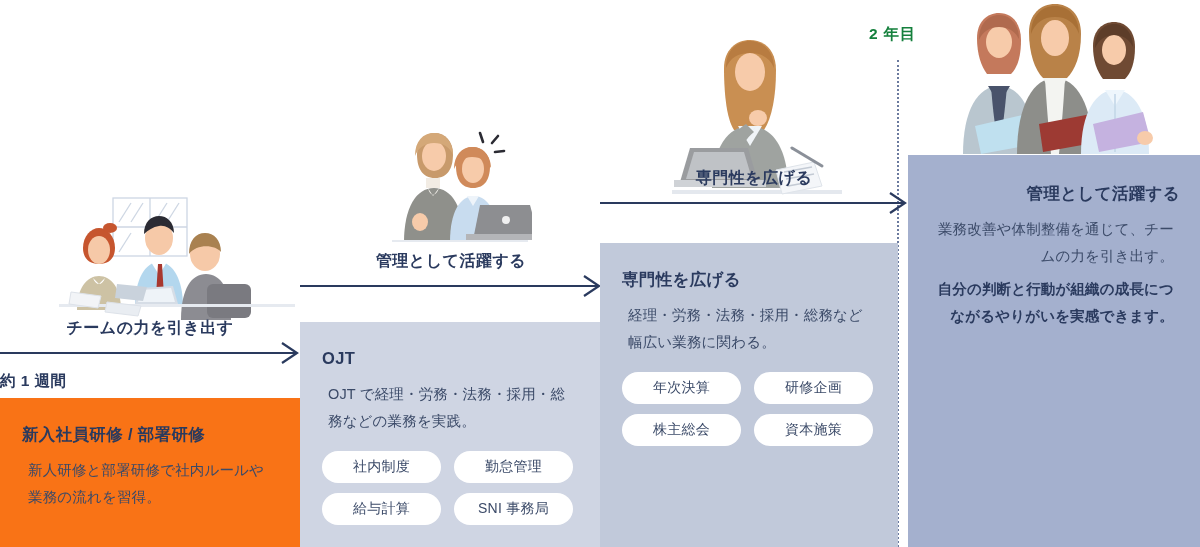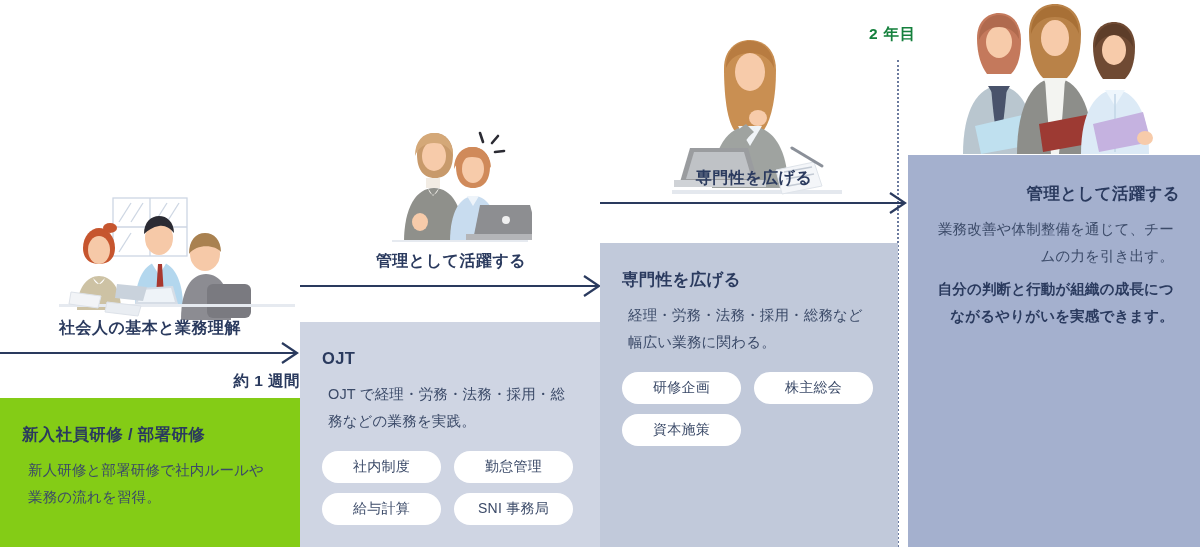--- a/index.html
+++ b/index.html
@@ -10,21 +10,21 @@
   #stage{
     position:relative;
     width:1200px;
     height:547px;
     overflow:hidden;
     background:#ffffff;
   }
 
   
   .panel{position:absolute;box-sizing:border-box;}
-  .panel-1{left:0px;  top:398px; width:300px; height:149px; background:#84cc16;}
+  .panel-1{left:0px;  top:398px; width:300px; height:149px; background:#f97316;}
   .panel-2{left:300px;top:322px; width:300px; height:225px; background:#cfd5e3;}
   .panel-3{left:600px;top:243px; width:298px; height:304px; background:#c1c9da;}
   .panel-4{left:908px;top:155px; width:292px; height:392px; background:#a4b0ce;}
 
   .panel-inner{position:absolute;left:22px;right:20px;top:26px;}
   .panel-title{
     font-weight:bold;
     font-size:16.5px;
     letter-spacing:.02em;
     color:#2a3a5e;
@@ -74,21 +74,21 @@
     font-weight:bold;
     color:#2a3a5e;
     letter-spacing:.03em;
     white-space:nowrap;
   }
   .arrow-sub{
     position:absolute;
     top:100%;
     margin-top:5px;
     width:100%;
-    text-align:right;
+    text-align:left;
     font-size:15.5px;
     font-weight:bold;
     color:#2a3a5e;
     letter-spacing:.03em;
     white-space:nowrap;
   }
   .arrow svg{display:block;}
 
   
   .year-label{
@@ -245,21 +245,21 @@
       <path d="M138 122l50-12 8 30-52 10z" fill="#c5b2e0"></path>
       <ellipse cx="190" cy="136" rx="8" ry="7" fill="#f7cbaa"></ellipse>
     </svg>
   </div>
 
   <div class="divider" style="left:897px;top:60px;height:487px;"></div>
 
   <div class="year-label" style="left:869px;top:24px;">2 年目</div>
 
   <div class="arrow" style="left:0px;top:342px;width:300px;">
-    <div class="arrow-label">社会人の基本と業務理解</div>
+    <div class="arrow-label">チームの力を引き出す</div>
     <svg width="300" height="24" viewBox="0 0 300 24">
       <line x1="0" y1="11" x2="296" y2="11" stroke="#2a3a5e" stroke-width="2.2"></line>
       <polyline points="282,1 297,11 282,21" fill="none" stroke="#2a3a5e" stroke-width="2.2"></polyline>
     </svg>
     <div class="arrow-sub">約 1 週間</div>
   </div>
 
   <div class="arrow" style="left:300px;top:275px;width:302px;">
     <div class="arrow-label">管理として活躍する</div>
     <svg width="302" height="24" viewBox="0 0 302 24">
@@ -294,20 +294,21 @@
         <span class="chip">SNI 事務局</span>
       </div>
     </div>
   </div>
 
   <div class="panel panel-3">
     <div class="panel-inner">
       <div class="panel-title">専門性を広げる</div>
       <p class="panel-body">経理・労務・法務・採用・総務など幅広い業務に関わる。</p>
       <div class="chips">
+        <span class="chip">年次決算</span>
         <span class="chip">研修企画</span>
         <span class="chip">株主総会</span>
         <span class="chip">資本施策</span>
       </div>
     </div>
   </div>
 
   <div class="panel panel-4">
     <div class="panel-inner" style="top:28px;text-align:right;">
       <div class="panel-title">管理として活躍する</div>

